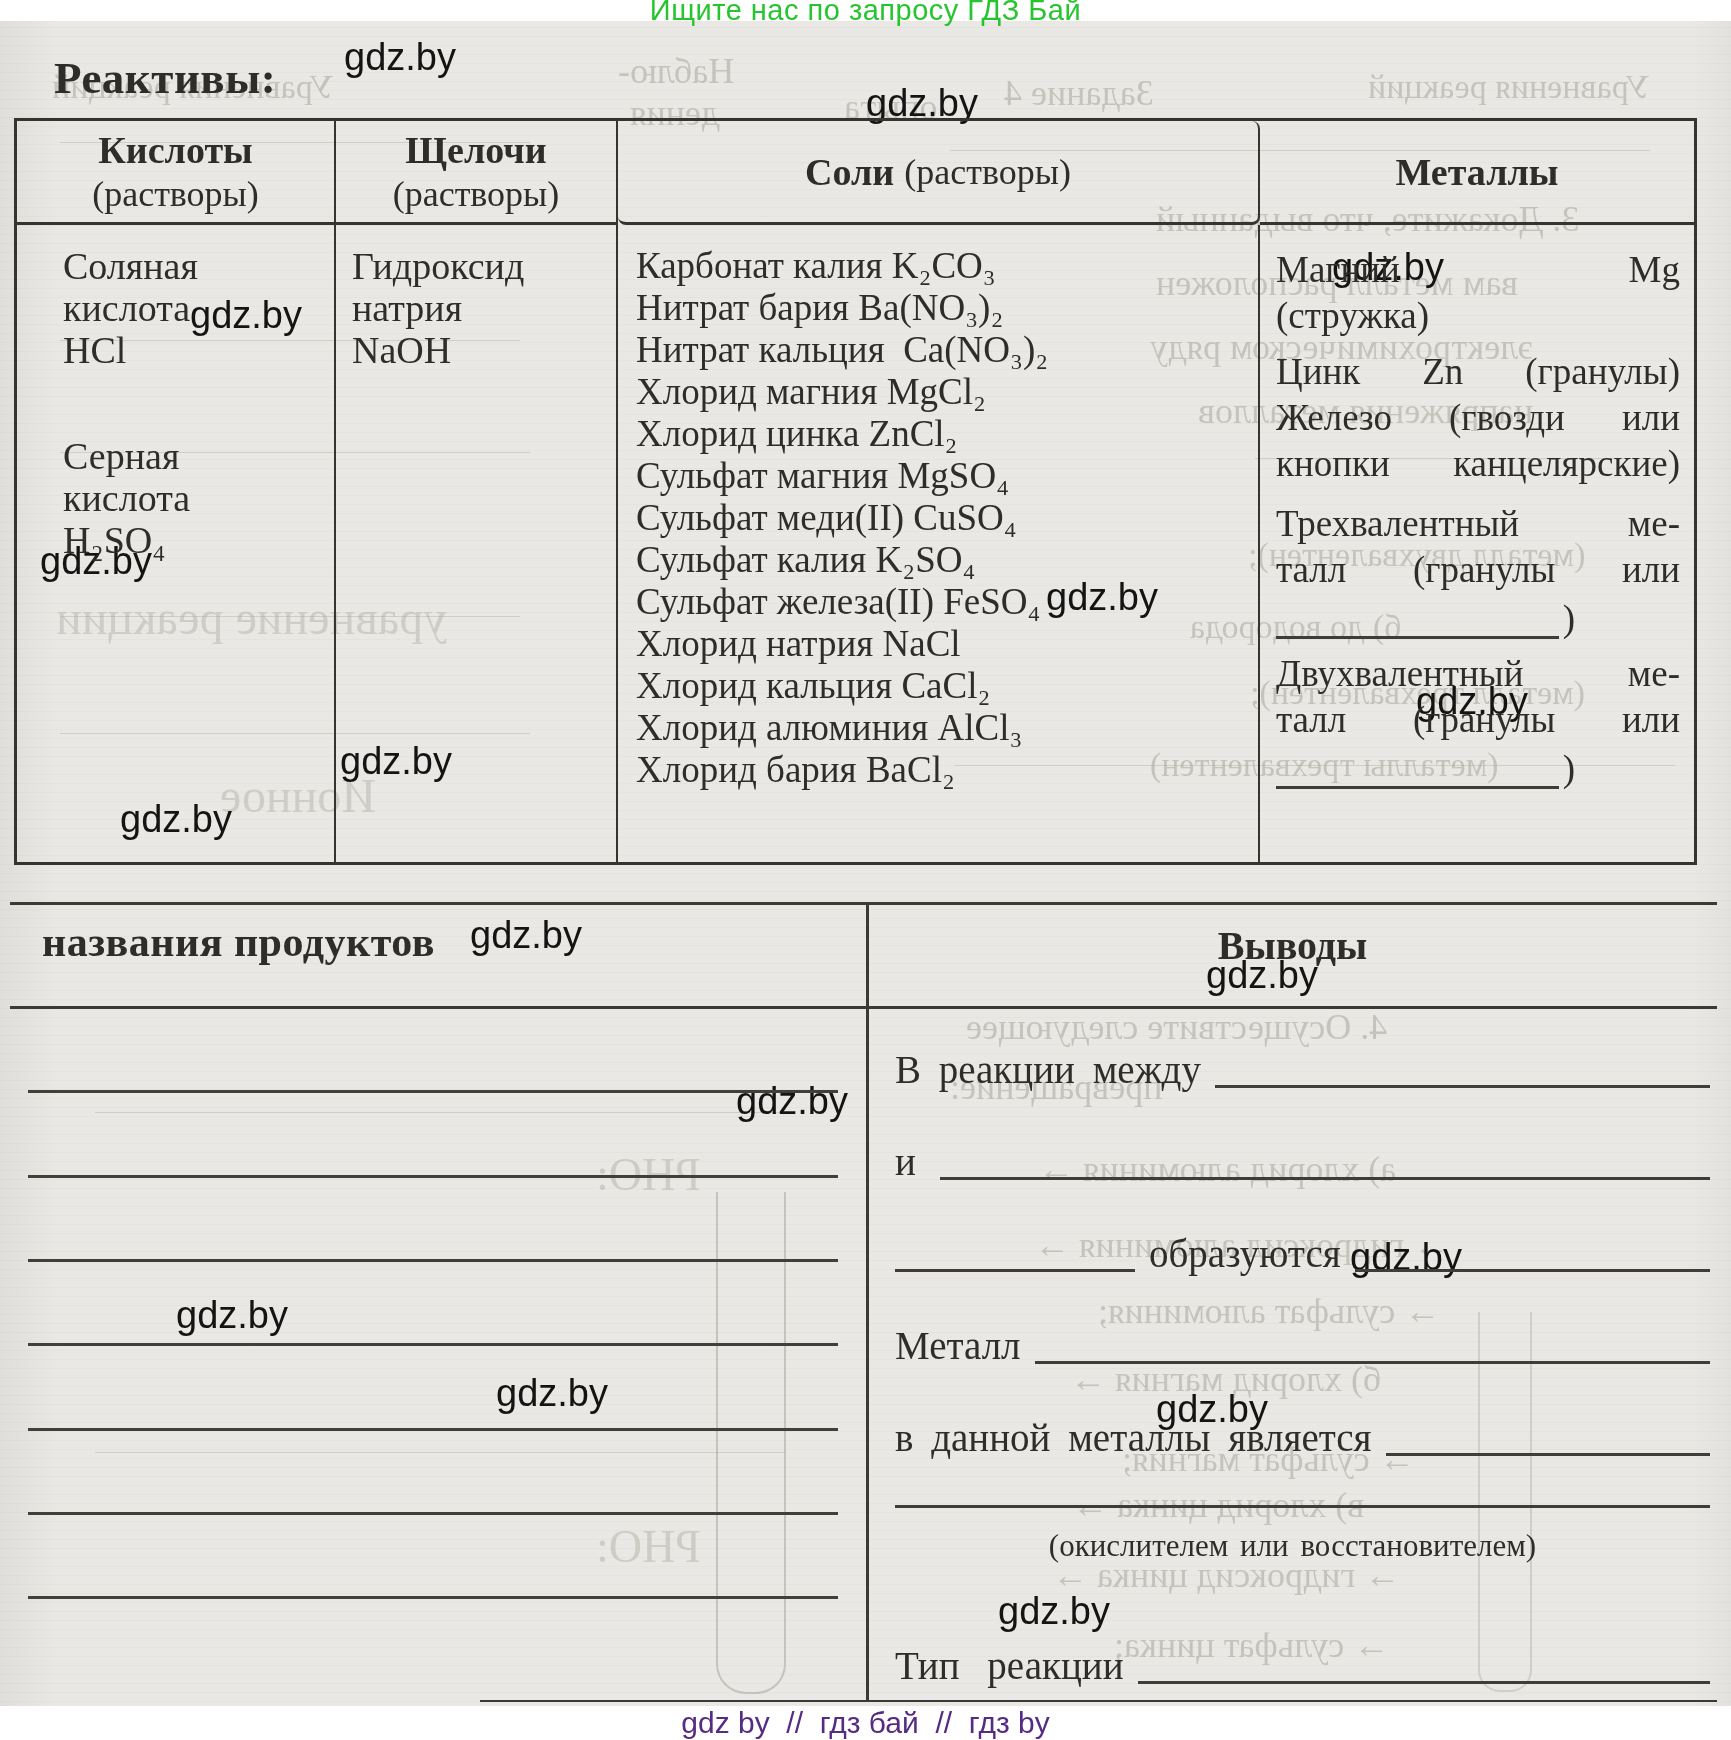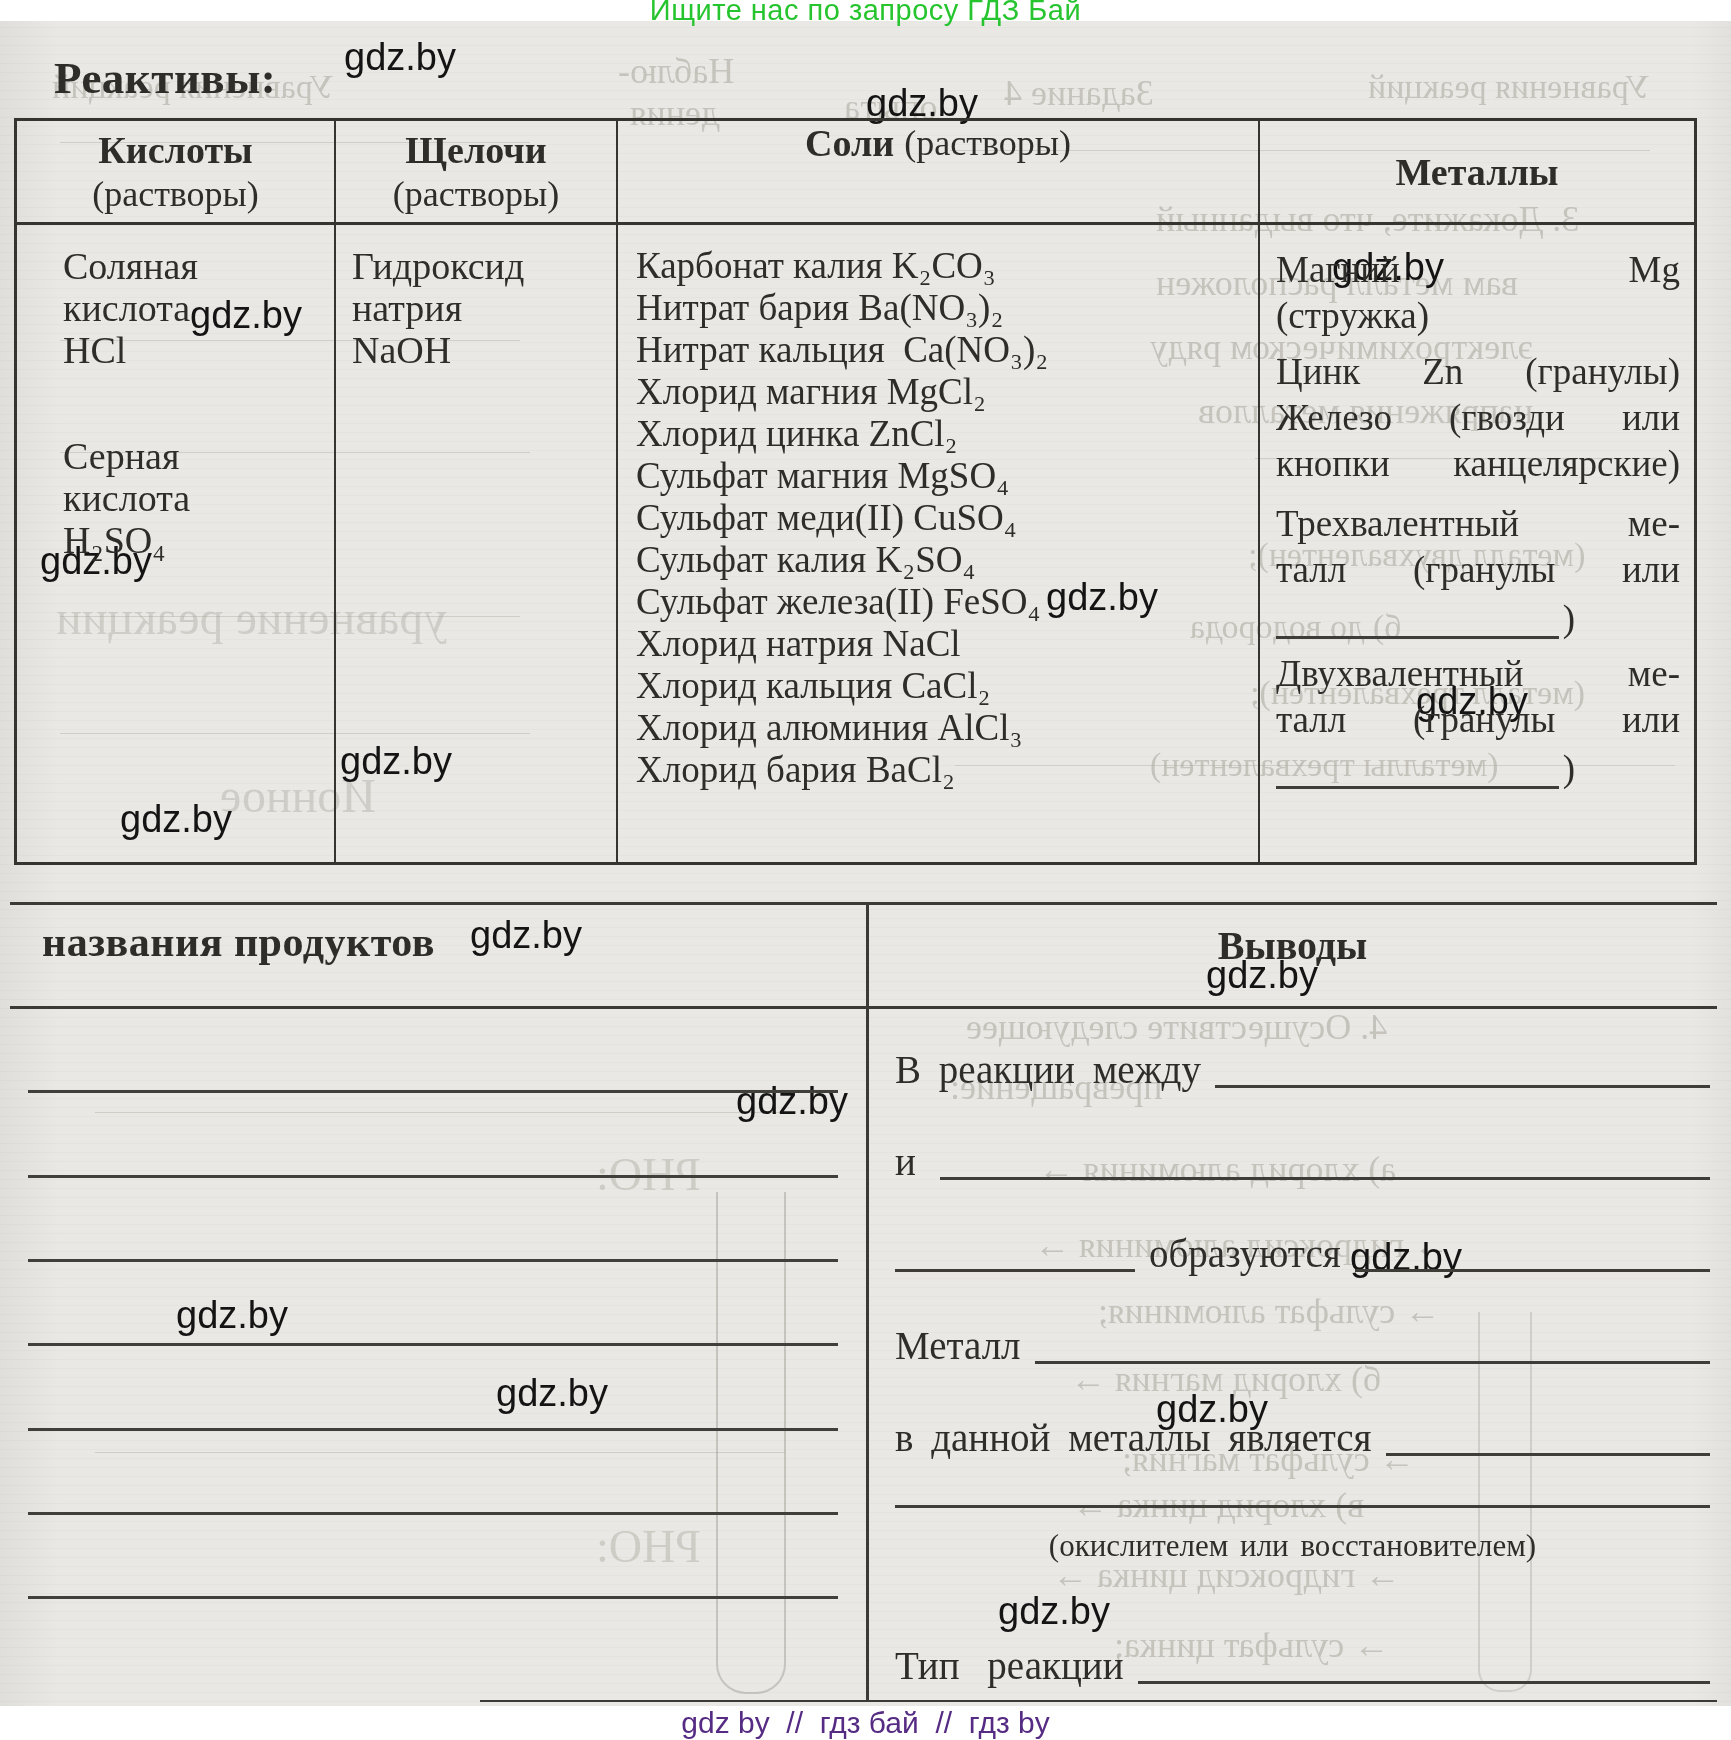--- a/index.html
+++ b/index.html
@@ -43,21 +43,21 @@
   .heading{position:absolute;left:54px;top:52px;font-size:45px;font-weight:bold;letter-spacing:.5px;}
   
   .rtable{
     position:absolute;left:14px;top:118px;width:1683px;height:747px;
     border:3px solid #35342f;box-sizing:border-box;
     display:grid;grid-template-columns:319px 282px 642px 1fr;grid-template-rows:104px 1fr;
   }
   .cell{box-sizing:border-box;border-right:2px solid #35342f;}
   .cell.last{border-right:none;}
   .th{border-bottom:3px solid #35342f;display:flex;flex-direction:column;align-items:center;justify-content:center;line-height:44px;}
-  .th.inline{flex-direction:row;gap:10px;align-items:flex-start;}
+  .th.inline{flex-direction:row;gap:10px;align-items:center;border-radius:8px;}
   .tt{font-weight:bold;font-size:38px;}
   .ts{font-size:36px;}
   .bd{padding-top:20px;}
   .bd .ln{font-size:38px;line-height:42px;white-space:pre;}
   .acids{padding-left:46px;}
   .acids .g2{margin-top:64px;}
   .alkalis{padding-left:16px;}
   .saltsc{padding-left:18px;}
   .saltsc .ln{font-size:37px;}
   .metalsc{padding:22px 14px 0 16px;}

